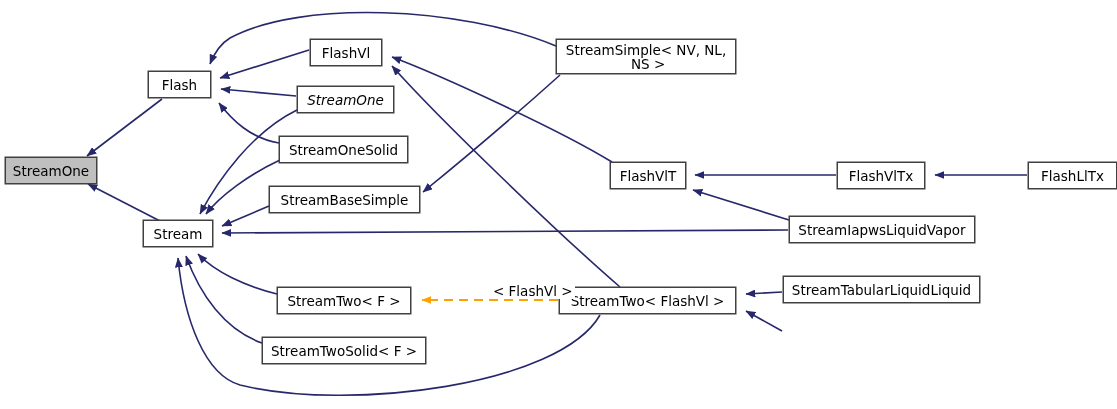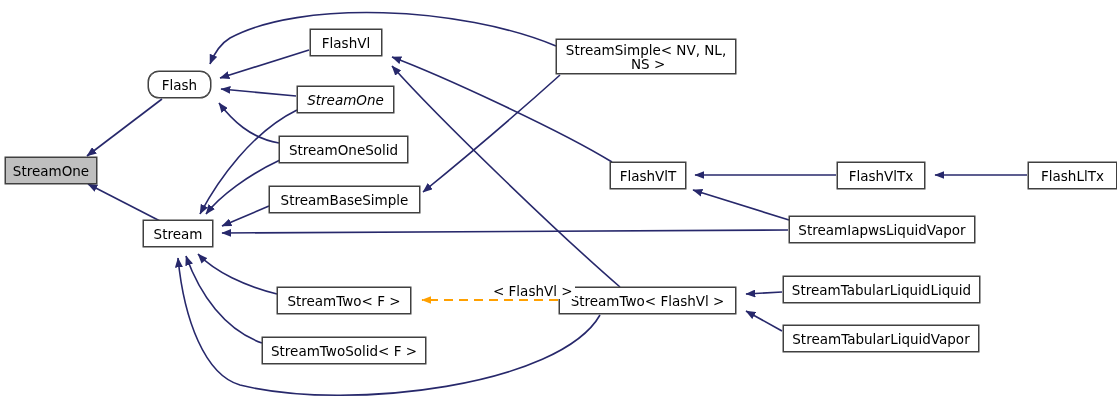--- a/index.html
+++ b/index.html
@@ -108,25 +108,25 @@
       <path d="M 782,292 L 746,294" marker-end="url(#arrowNavy)"></path>
 
       <path d="M 782,331 L 746,311" marker-end="url(#arrowNavy)"></path>
     </g>
 
     <path d="M 558,300 L 422,300" fill="none" stroke="#ffa000" stroke-width="1.8" stroke-dasharray="9,6" marker-end="url(#arrowOrange)"></path>
   </svg>
 
   <div class="node highlight" style="left:5px;top:157px;width:92px;height:27px;">StreamOne</div>
 
-  <div class="node" style="left:148px;top:71px;width:63px;height:27px;border-radius:11px;">Flash</div>
+  <div class="node" style="left:148px;top:71px;width:63px;height:27px;">Flash</div>
 
   <div class="node" style="left:143px;top:220px;width:70px;height:27px;">Stream</div>
 
-  <div class="node" style="left:310px;top:29px;width:72px;height:27px;">FlashVl</div>
+  <div class="node" style="left:310px;top:39px;width:72px;height:27px;">FlashVl</div>
 
   <div class="node" style="left:297px;top:86px;width:97px;height:27px;font-style:italic;">StreamOne</div>
 
   <div class="node" style="left:279px;top:136px;width:129px;height:27px;">StreamOneSolid</div>
 
   <div class="node" style="left:269px;top:186px;width:151px;height:27px;">StreamBaseSimple</div>
 
   <div class="node" style="left:556px;top:39px;width:180px;height:35px;">StreamSimple&lt; NV, NL,
  NS &gt;</div>
 
@@ -139,17 +139,16 @@
   <div class="node" style="left:789px;top:216px;width:186px;height:27px;">StreamIapwsLiquidVapor</div>
 
   <div class="node" style="left:277px;top:287px;width:134px;height:27px;">StreamTwo&lt; F &gt;</div>
 
   <div class="node" style="left:559px;top:287px;width:177px;height:27px;">StreamTwo&lt; FlashVl &gt;</div>
 
   <div class="node" style="left:262px;top:337px;width:164px;height:27px;">StreamTwoSolid&lt; F &gt;</div>
 
   <div class="node" style="left:783px;top:276px;width:197px;height:27px;">StreamTabularLiquidLiquid</div>
 
-  <div class="node" style="left:783px;top:325px;width:196px;height:27px;">StreamTabularLiquidVapor</div>
 
   <div class="edge-label" style="left:452px;top:283px;">&lt; FlashVl &gt;</div>
 
 </div>
 
 </body></html>

